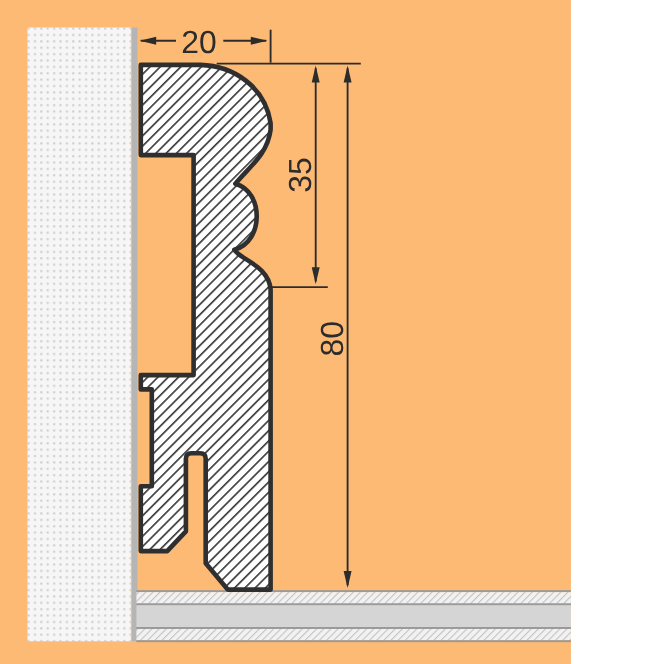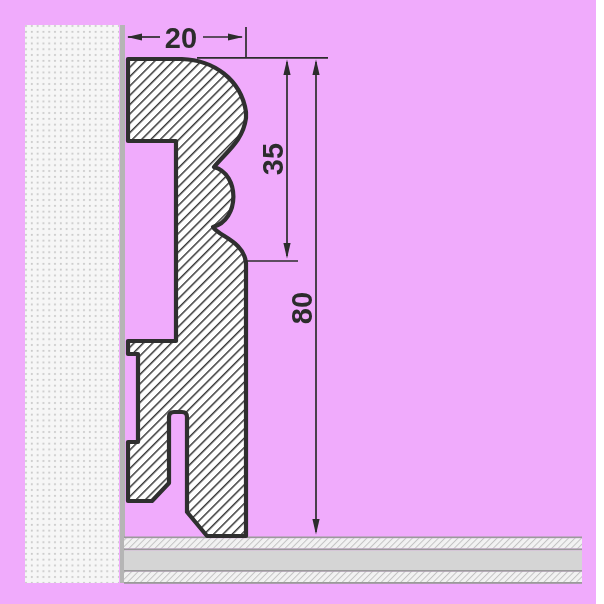--- a/index.html
+++ b/index.html
@@ -2,26 +2,25 @@
 <html style="--dim-color: #2c2c2c; --outline-color: #2f2f2f; --hatch-line: #3a3a3a; --wall-bg: #f6f6f6; --wall-dot: #c9c9c9; --wall-edge: #b5b5b5; --floor-line: #9a9a9a; --floor-band: #d5d5d5; --floor-hatch-bg: #f2f2f2; --floor-hatch-line: #c3c3c3;"><head>
 <meta charset="utf-8">
 <style>
   html, body {
     margin: 0;
     padding: 0;
     background: #ffffff;
   }
   .canvas {
     position: relative;
-    width: 596px;
+    width: 519px;
     height: 604px;
-    background: #f0abfc;
+    background: #fdba74;
     overflow: hidden;
     font-family: "Liberation Sans", sans-serif;
-    font-weight: bold;
   }
   svg { display: block; }
 
   .dim-line {
     stroke: var(--dim-color, #2c2c2c);
     stroke-width: 1.7;
     fill: none;
   }
   .dim-arrow {
     fill: var(--dim-color, #2c2c2c);

